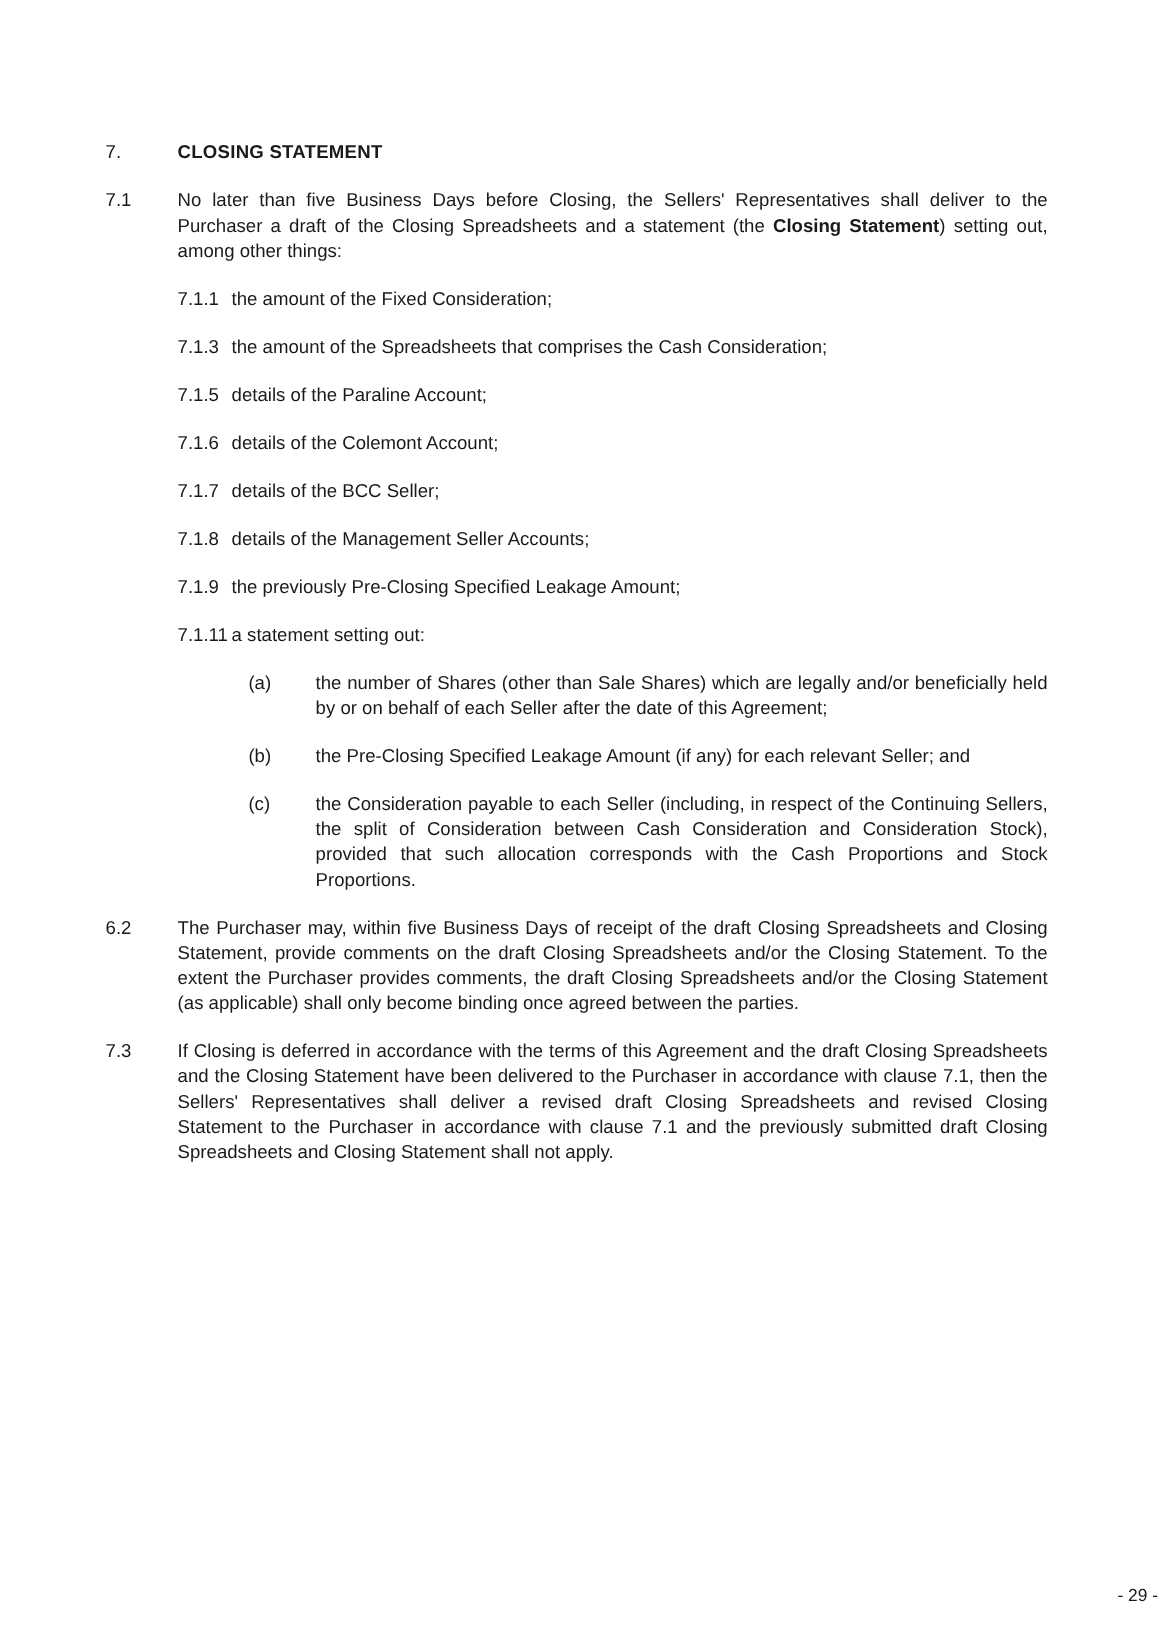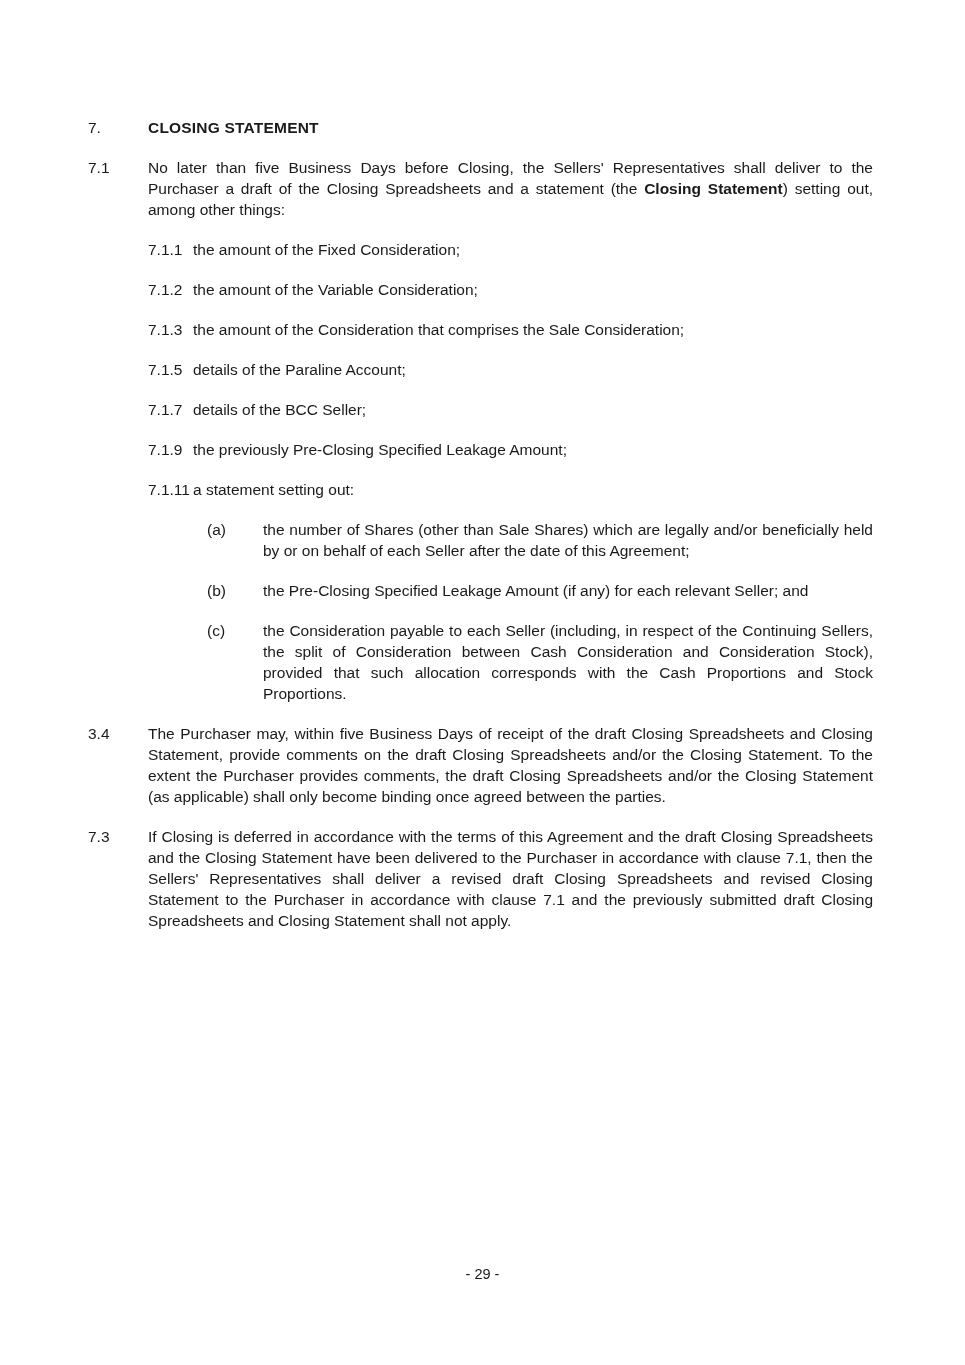--- a/index.html
+++ b/index.html
@@ -58,22 +58,22 @@
     width: 56px;
     flex: none;
   }
   .bold-term {
     font-weight: bold;
   }
   .page-number {
     position: absolute;
     left: 0;
     right: 0;
-    top: 1264px;
-    text-align: center;
+    top: 1320px;
+    text-align: right;
     font-size: 14.5px;
   }
 </style>
 </head>
 <body>
 
 <div class="page">
 
   <div class="row">
     <div class="num">7.</div>
@@ -83,34 +83,38 @@
   <div class="row">
     <div class="num">7.1</div>
     <div class="body-text"><span>No later than five Business Days before Closing, the Sellers' Representatives shall deliver to the Purchaser a draft of the Closing Spreadsheets and a statement (the </span><span class="bold-term">Closing Statement</span><span>) setting out, among other things:</span></div>
   </div>
 
   <div class="sub-row">
     <div class="sub-num">7.1.1</div>
     <div class="body-text">the amount of the Fixed Consideration;</div>
   </div>
   <div class="sub-row">
-    <div class="sub-num">7.1.2</div>
-    <div class="body-text">the amount of the Variable Consideration;</div>
-  </div>
-  <div class="sub-row">
     <div class="sub-num">7.1.3</div>
-    <div class="body-text">the amount of the Consideration that comprises the Sale Consideration;</div>
+    <div class="body-text">the amount of the Spreadsheets that comprises the Cash Consideration;</div>
   </div>
   <div class="sub-row">
     <div class="sub-num">7.1.5</div>
     <div class="body-text">details of the Paraline Account;</div>
   </div>
   <div class="sub-row">
+    <div class="sub-num">7.1.6</div>
+    <div class="body-text">details of the Colemont Account;</div>
+  </div>
+  <div class="sub-row">
     <div class="sub-num">7.1.7</div>
     <div class="body-text">details of the BCC Seller;</div>
+  </div>
+  <div class="sub-row">
+    <div class="sub-num">7.1.8</div>
+    <div class="body-text">details of the Management Seller Accounts;</div>
   </div>
   <div class="sub-row">
     <div class="sub-num">7.1.9</div>
     <div class="body-text">the previously Pre-Closing Specified Leakage Amount;</div>
   </div>
   <div class="sub-row">
     <div class="sub-num">7.1.11</div>
     <div class="body-text">a statement setting out:</div>
   </div>
 
@@ -121,21 +125,21 @@
   <div class="alpha-row">
     <div class="alpha-num">(b)</div>
     <div class="body-text">the Pre-Closing Specified Leakage Amount (if any) for each relevant Seller; and</div>
   </div>
   <div class="alpha-row">
     <div class="alpha-num">(c)</div>
     <div class="body-text">the Consideration payable to each Seller (including, in respect of the Continuing Sellers, the split of Consideration between Cash Consideration and Consideration Stock), provided that such allocation corresponds with the Cash Proportions and Stock Proportions.</div>
   </div>
 
   <div class="row">
-    <div class="num">3.4</div>
+    <div class="num">6.2</div>
     <div class="body-text">The Purchaser may, within five Business Days of receipt of the draft Closing Spreadsheets and Closing Statement, provide comments on the draft Closing Spreadsheets and/or the Closing Statement. To the extent the Purchaser provides comments, the draft Closing Spreadsheets and/or the Closing Statement (as applicable) shall only become binding once agreed between the parties.</div>
   </div>
 
   <div class="row">
     <div class="num">7.3</div>
     <div class="body-text">If Closing is deferred in accordance with the terms of this Agreement and the draft Closing Spreadsheets and the Closing Statement have been delivered to the Purchaser in accordance with clause 7.1, then the Sellers' Representatives shall deliver a revised draft Closing Spreadsheets and revised Closing Statement to the Purchaser in accordance with clause 7.1 and the previously submitted draft Closing Spreadsheets and Closing Statement shall not apply.</div>
   </div>
 
 
   <div class="page-number">- 29 -</div>

